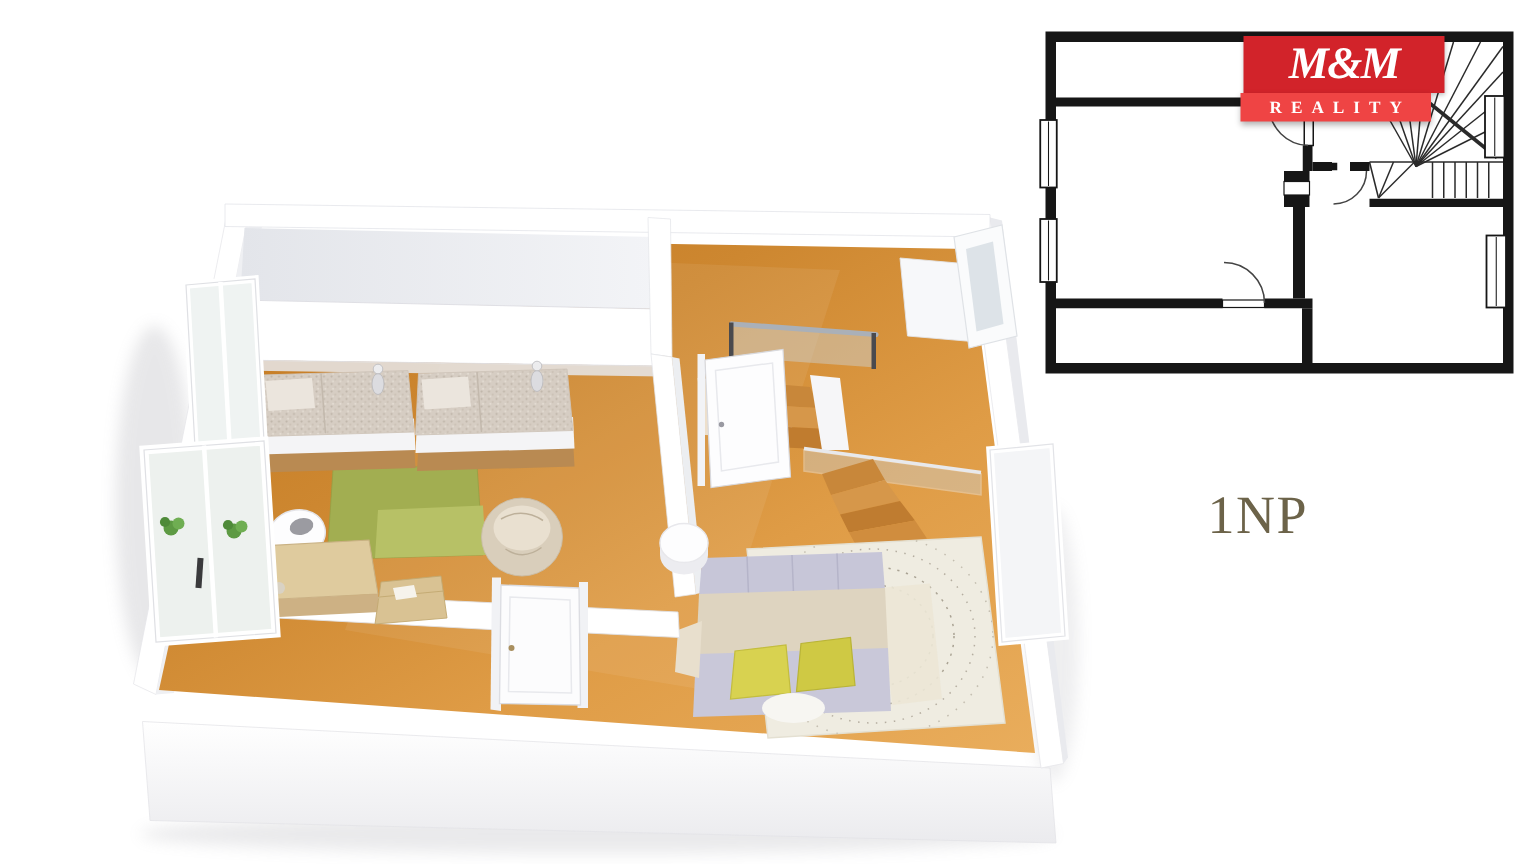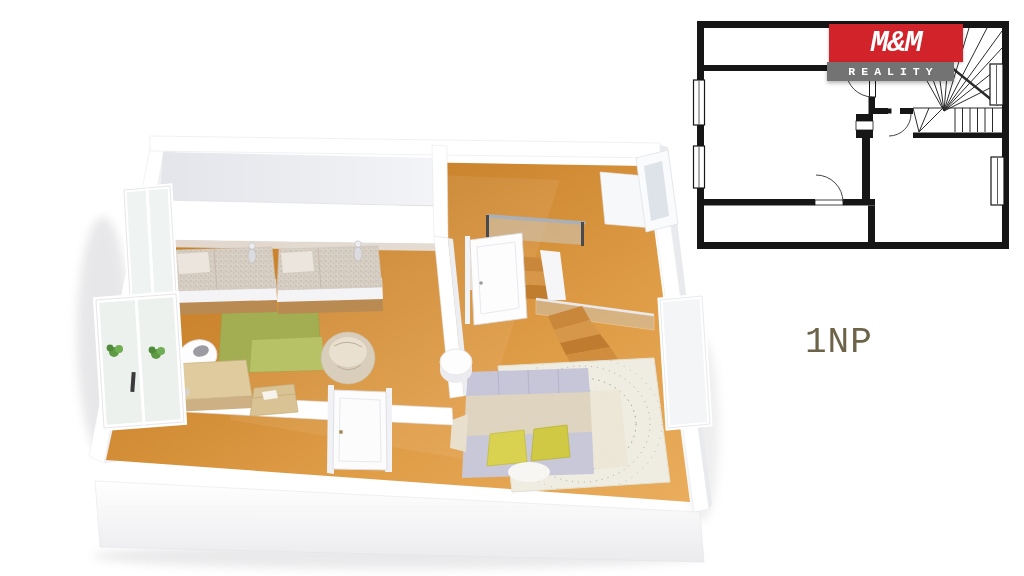--- a/index.html
+++ b/index.html
@@ -1,17 +1,17 @@
 <!DOCTYPE html>
 <html><head>
 <meta charset="utf-8">
 <style>
   html,body{margin:0;padding:0;background:#ffffff;}
   .stage{position:relative;width:1024px;height:576px;background:#fff;overflow:hidden;
-         font-family:Liberation Mono, monospace;}
+         font-family:Liberation Serif, serif;}
   .stage svg{position:absolute;display:block;}
   #render3d{left:0;top:0;}
   #plan2d{left:692px;top:17px;}
   .logo{position:absolute;left:827px;top:24px;width:140px;}
   .logo-mm{margin-left:2px;width:134px;height:38px;display:flex;align-items:center;justify-content:center;
            color:#fff;font-weight:bold;font-style:italic;font-size:30px;letter-spacing:-1px;
            box-shadow:0 1px 3px rgba(0,0,0,.25);}
   .logo-rea{width:127px;height:19px;display:flex;align-items:center;justify-content:center;
             color:#fff;font-weight:bold;font-size:11.5px;letter-spacing:6px;text-indent:6px;
             box-shadow:0 2px 4px rgba(0,0,0,.3);}
@@ -313,18 +313,18 @@
     </g>
     <g>
       <rect x="299" y="140" width="13" height="48"></rect>
           <line x1="305.5" y1="141" x2="305.5" y2="187" stroke-width=".7"></line>
     </g>
   </g>
 </svg>
 
 <div class="logo">
   <div class="logo-mm" style="background: rgb(210, 35, 42);">M&amp;M</div>
-  <div class="logo-rea" style="background: #737373;">REALITY</div>
+  <div class="logo-rea" style="background: #ef4444;">REALITY</div>
 </div>
 
 <div class="floor-label" style="color: rgb(108, 99, 73); text-align: right;">1NP</div>
 
 </div>
 
 </body></html>

